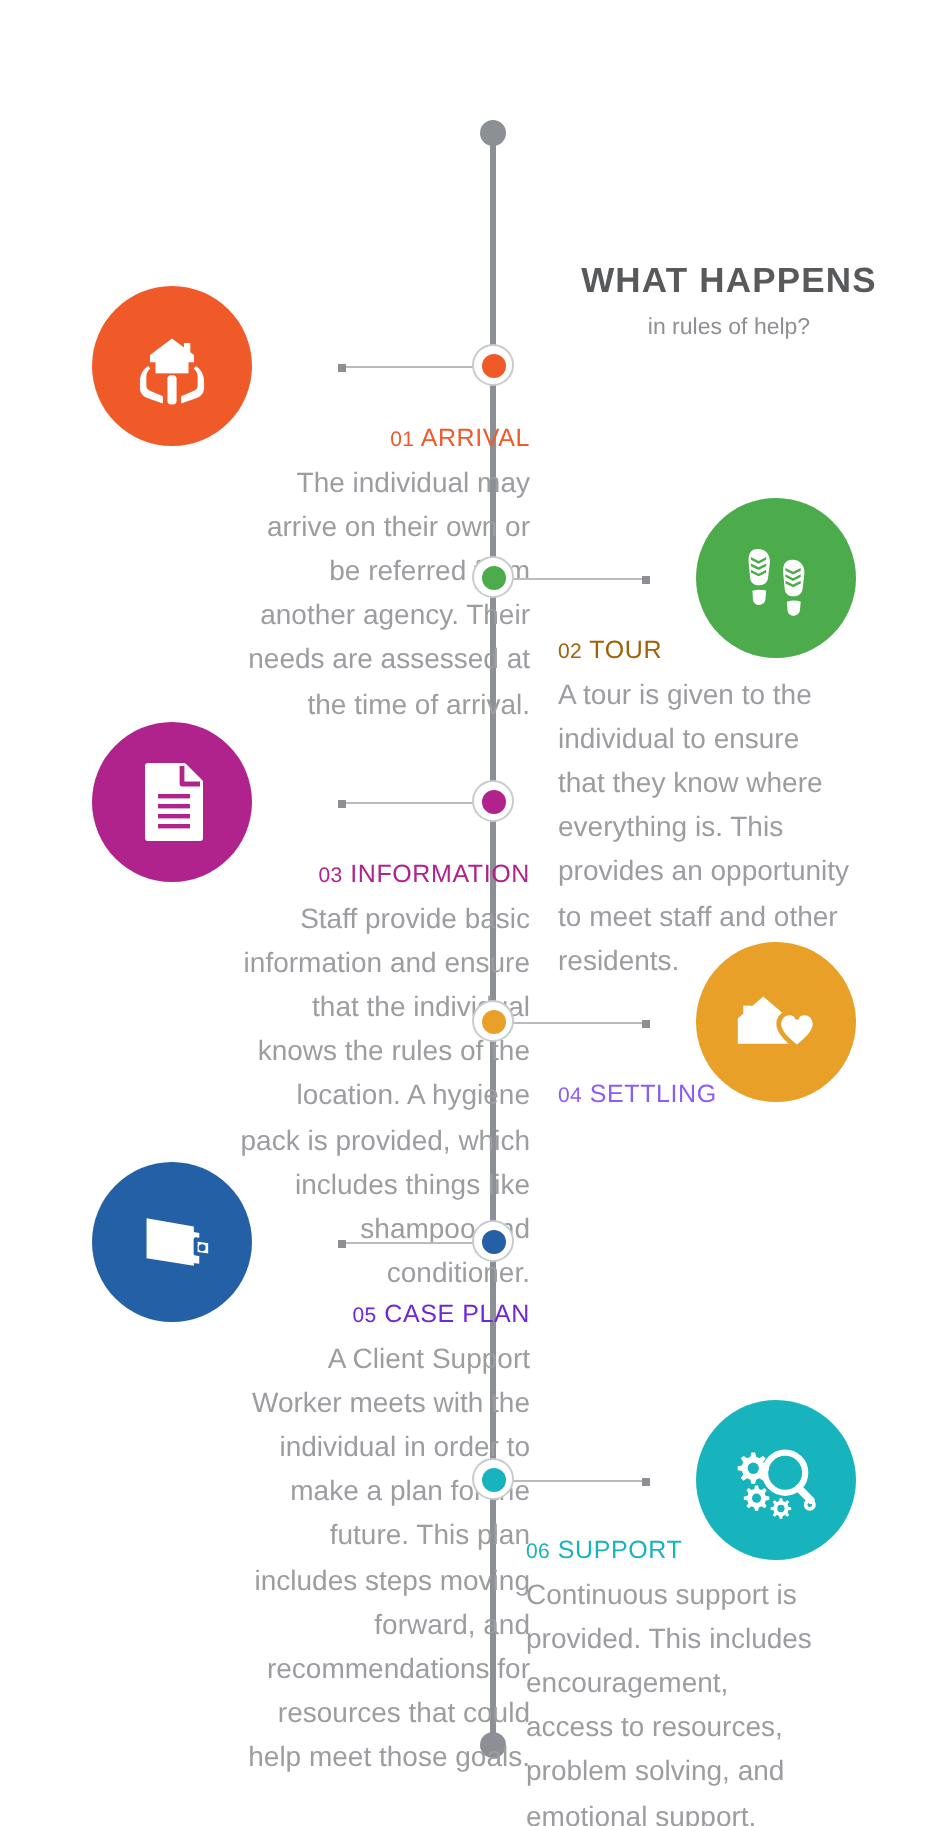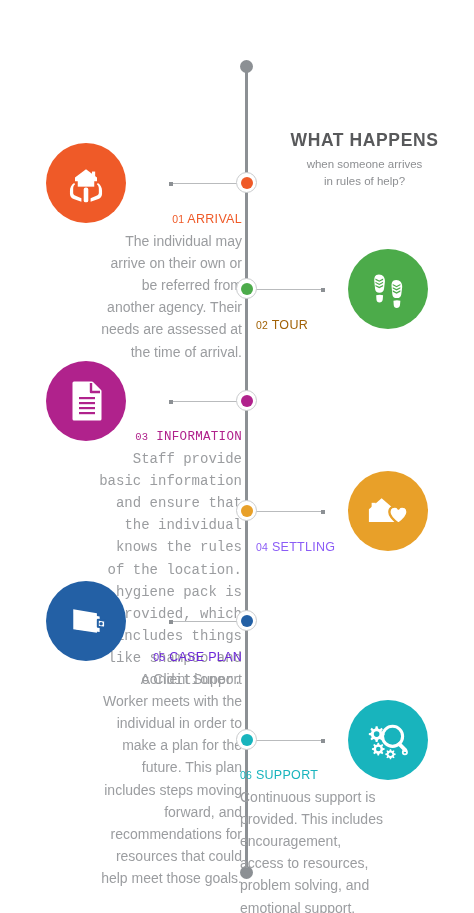--- a/index.html
+++ b/index.html
@@ -111,20 +111,21 @@
     display: flex;
     align-items: center;
     justify-content: center;
   }
   .icon-circle svg { display: block; }
 
   
   .step-text {
     position: absolute;
     width: 147px;
+    margin-left: 23px;
   }
   .step-text.align-right { text-align: right; }
   .step-text.align-left  { text-align: left; }
   .step-heading {
     font-size: 12.5px;
     letter-spacing: 0.3px;
     line-height: 1.2;
     margin-bottom: 3px;
     white-space: nowrap;
   }
@@ -143,21 +144,20 @@
 
 <div id="infographic">
 
   <div class="spine"></div>
   <div class="spine-cap top"></div>
   <div class="spine-cap bottom"></div>
 
   <div class="header">
     <div class="header-title">WHAT HAPPENS</div>
     <div class="header-sub">
-      <div>when someone arrives</div>
       <div>in rules of help?</div>
     </div>
   </div>
 
   <div class="connector to-left" style="left:170px; top:183px; width:68px;"></div>
   <div class="node" style="top:172px;">
     <i style="background:#ef5a28;"></i>
   </div>
   <div class="icon-circle" style="left:46px; top:143px; background:#ef5a28;">
     <span>
@@ -203,41 +203,42 @@
           <path d="M27.2 25.5 L31.4 27.6 L35.6 25.5 L35.6 27 L31.4 29.1 L27.2 27 Z"></path>
         </g>
       </svg>
     </span>
   </div>
   <div class="step-text align-left" style="left:256px; top:318px;">
     <div class="step-heading" style="color:#a16207;">
       <span class="num">02</span>
       <span>TOUR</span>
     </div>
+    <div class="step-body">A tour is given to the individual to ensure that they know where everything is. This provides an opportunity to meet staff and other residents.</div>
   </div>
 
   <div class="connector to-left" style="left:170px; top:401px; width:68px;"></div>
   <div class="node" style="top:390px;">
     <i style="background:#b0228c;"></i>
   </div>
   <div class="icon-circle" style="left:46px; top:361px; background:#b0228c;">
     <span>
       <svg width="40" height="44" viewBox="0 0 40 44" fill="#ffffff">
         <path d="M8 4 L26 4 L34 12 L34 40 L8 40 Z" rx="3" style="stroke:#ffffff;stroke-width:3;stroke-linejoin:round;"></path>
         <path d="M25 4 L25 13 L34 13" fill="none" stroke="#b0228c" stroke-width="2.4" stroke-linejoin="round"></path>
         <g fill="#b0228c">
           <rect x="13" y="18" width="16" height="2.2"></rect>
           <rect x="13" y="23" width="16" height="2.2"></rect>
           <rect x="13" y="28" width="16" height="2.2"></rect>
           <rect x="13" y="33" width="16" height="2.2"></rect>
         </g>
       </svg>
     </span>
   </div>
-  <div class="step-text align-right" style="left:95px; top:430px;font-family:Liberation Mono, monospace;">
+  <div class="step-text align-right" style="left:95px; top:430px;">
     <div class="step-heading" style="color:#b0228c;">
       <span class="num">03</span>
       <span>INFORMATION</span>
     </div>
     <div class="step-body">Staff provide basic information and ensure that the individual knows the rules of the location. A hygiene pack is provided, which includes things like shampoo and conditioner.</div>
   </div>
 
   <div class="connector to-right" style="left:256px; top:511px; width:68px;"></div>
   <div class="node" style="top:500px;">
     <i style="background:#e8a029;"></i>

